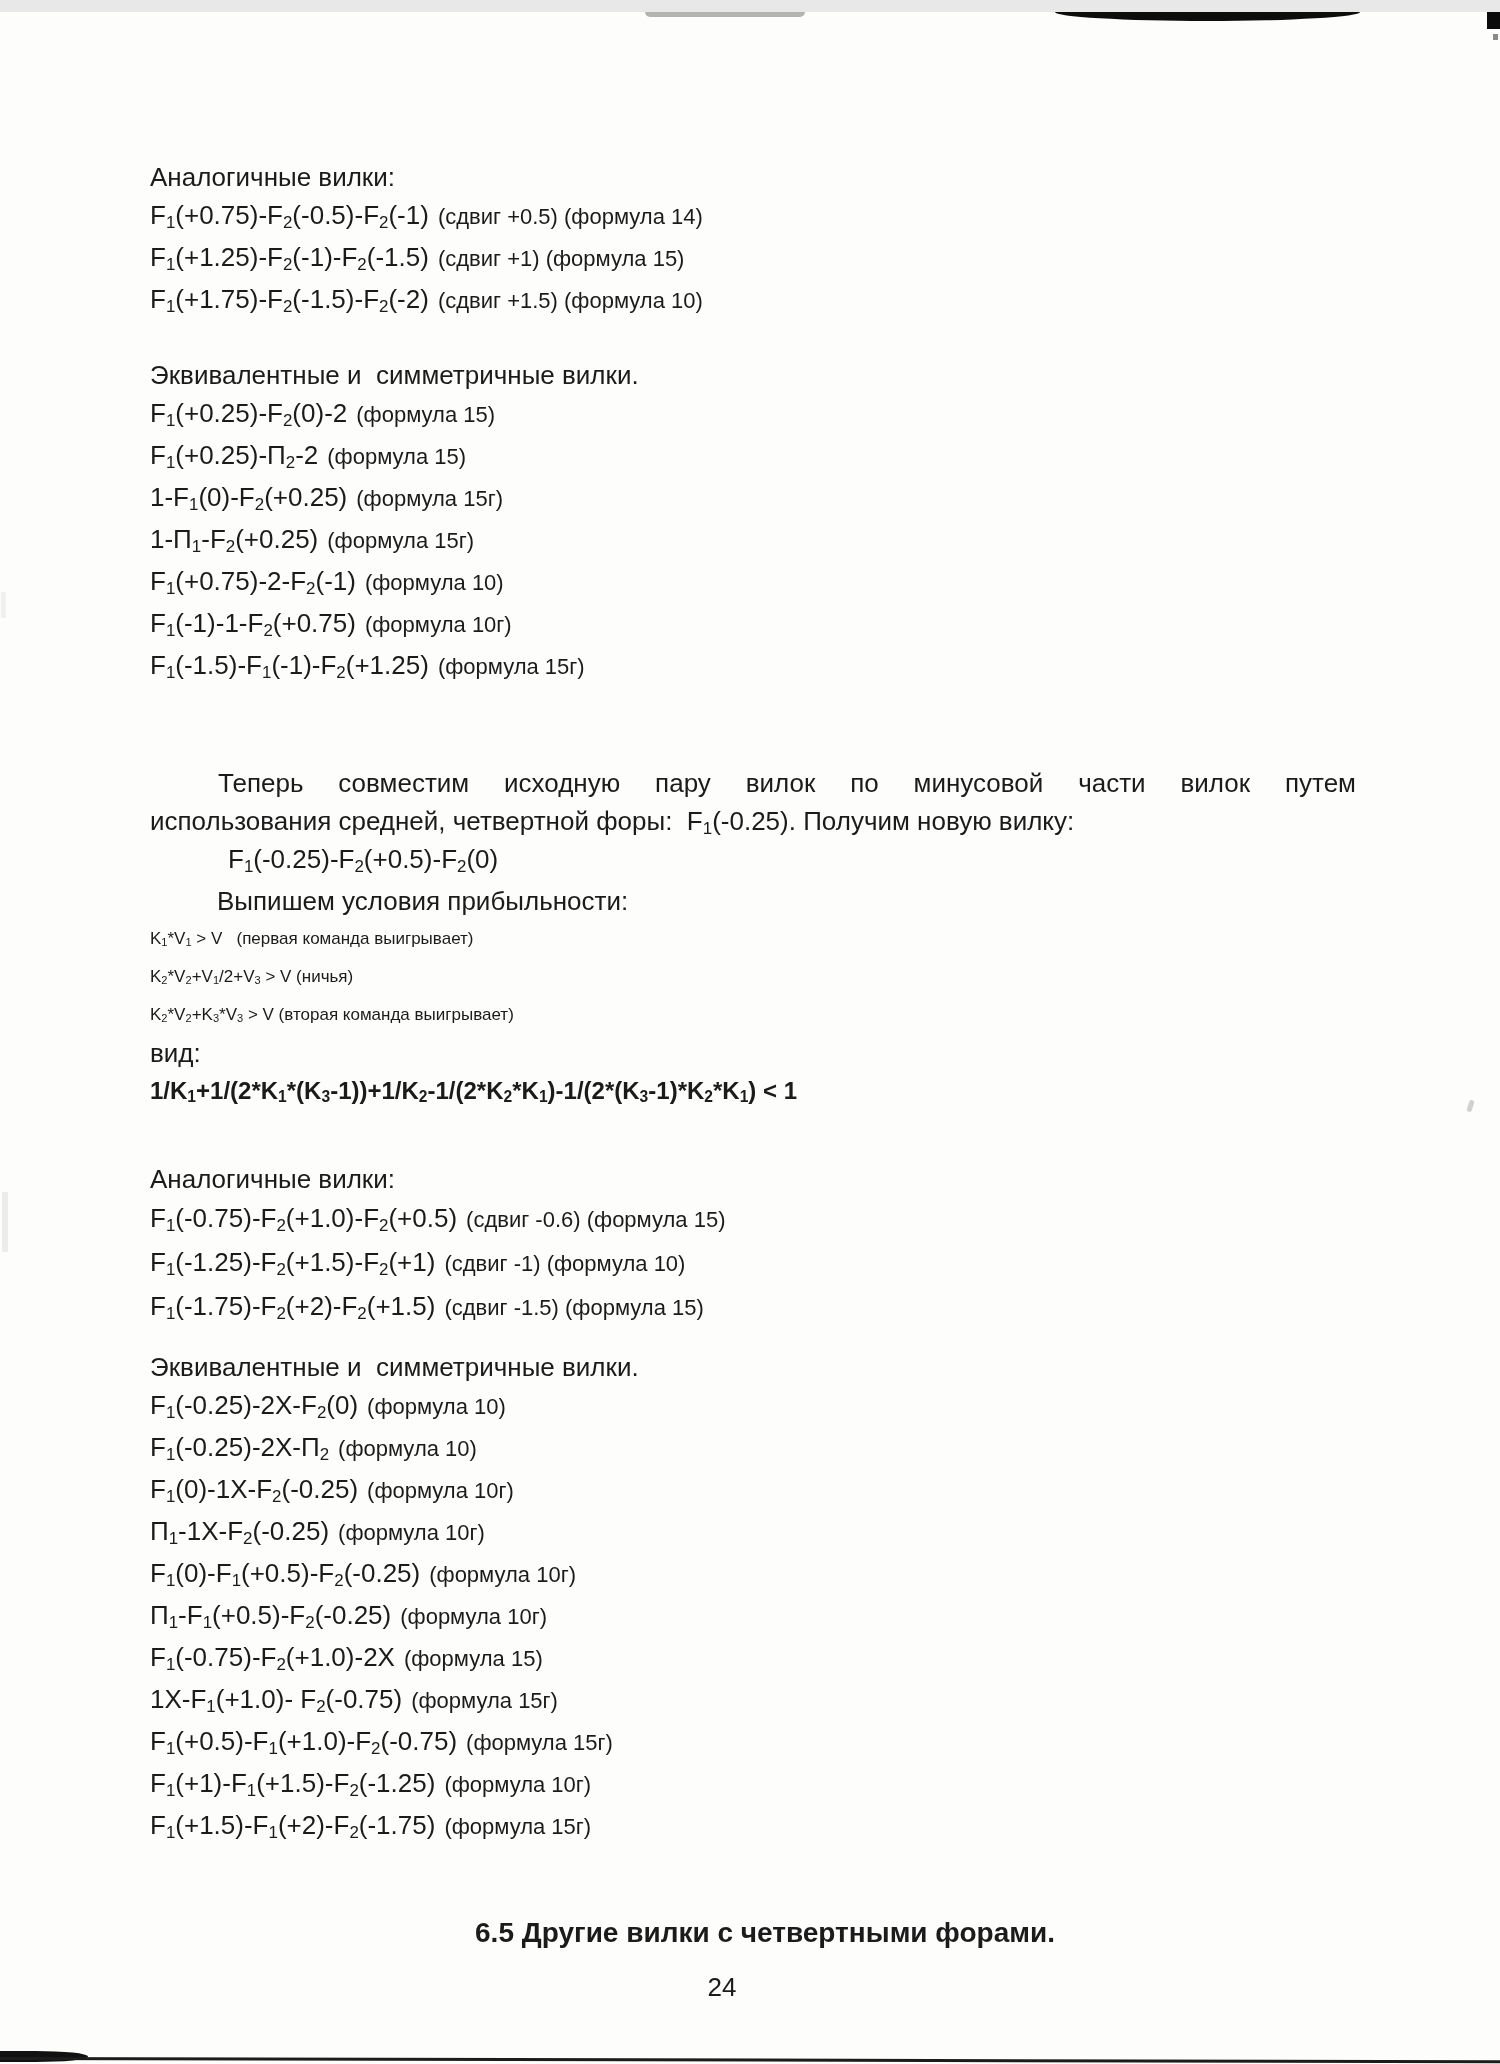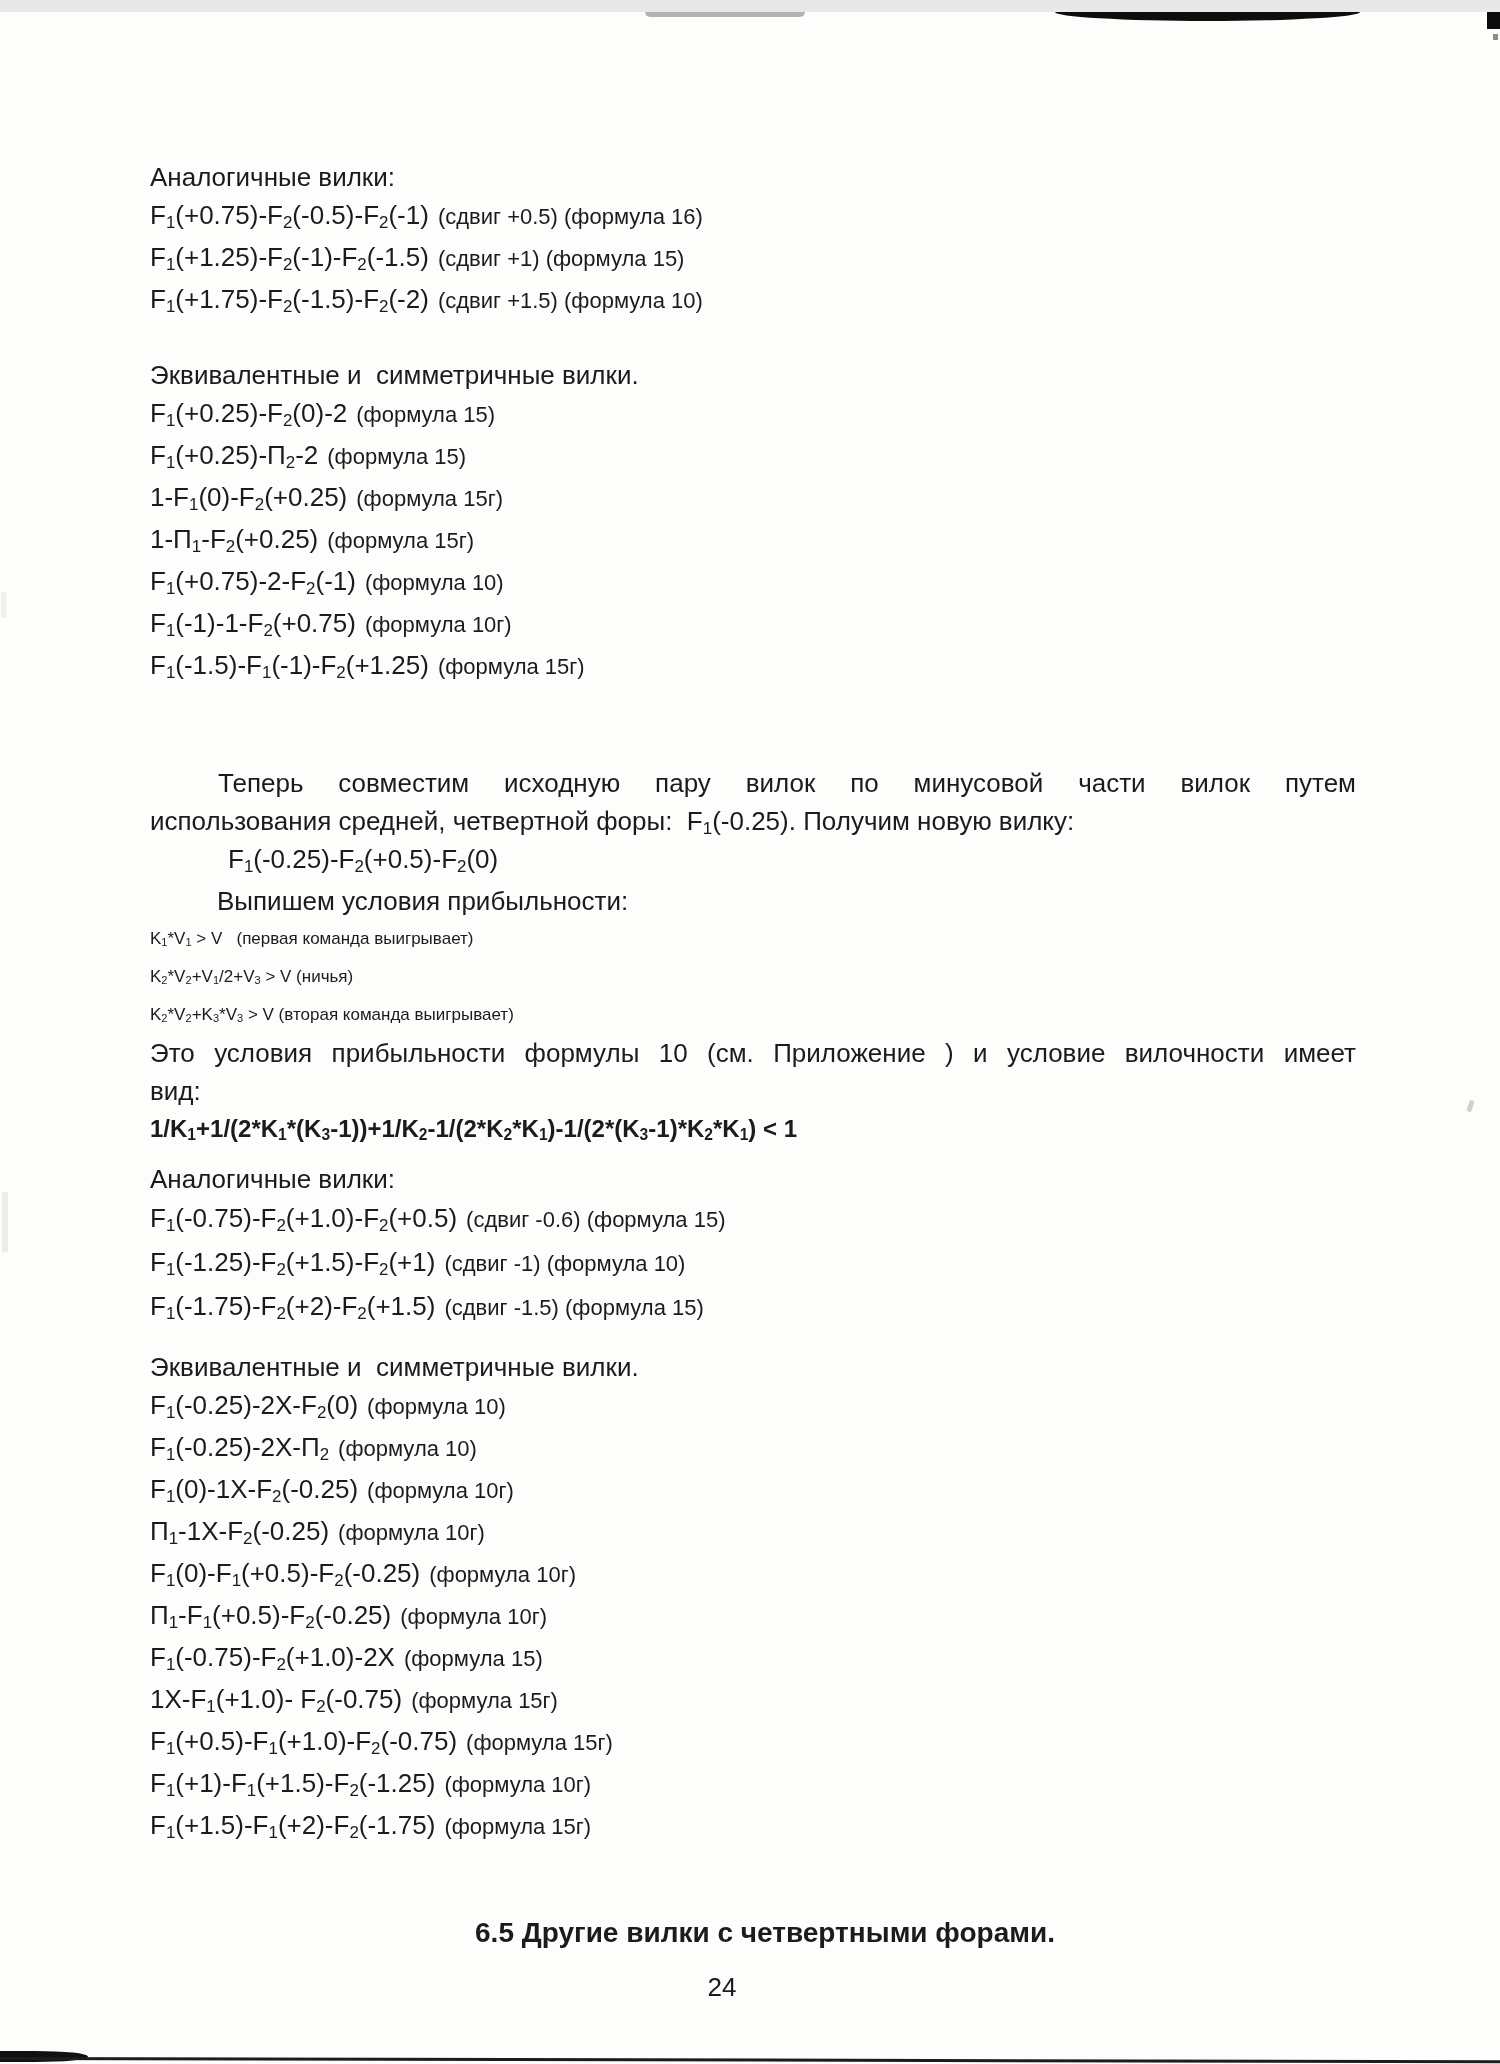--- a/index.html
+++ b/index.html
@@ -60,21 +60,21 @@
   <div class="corner-block"></div>
   <div class="corner-dot"></div>
   <div class="speck-a"></div>
   <div class="speck-b"></div>
   <div class="right-mark"></div>
   <div class="bottom-blob"></div>
   <div class="bottom-line"></div>
 
   <section class="block" style="top:146px">
     <div class="bheading">Аналогичные вилки:</div>
-    <div class="fline"><span class="f">F<sub>1</sub>(+0.75)-F<sub>2</sub>(-0.5)-F<sub>2</sub>(-1)</span><span class="note">(сдвиг +0.5) (формула 16)</span></div>
+    <div class="fline"><span class="f">F<sub>1</sub>(+0.75)-F<sub>2</sub>(-0.5)-F<sub>2</sub>(-1)</span><span class="note">(сдвиг +0.5) (формула 14)</span></div>
     <div class="fline"><span class="f">F<sub>1</sub>(+1.25)-F<sub>2</sub>(-1)-F<sub>2</sub>(-1.5)</span><span class="note">(сдвиг +1) (формула 15)</span></div>
     <div class="fline"><span class="f">F<sub>1</sub>(+1.75)-F<sub>2</sub>(-1.5)-F<sub>2</sub>(-2)</span><span class="note">(сдвиг +1.5) (формула 10)</span></div>
   </section>
 
   <section class="block" style="top:344px">
     <div class="bheading">Эквивалентные и  симметричные вилки.</div>
     <div class="fline"><span class="f">F<sub>1</sub>(+0.25)-F<sub>2</sub>(0)-2</span><span class="note">(формула 15)</span></div>
     <div class="fline"><span class="f">F<sub>1</sub>(+0.25)-П<sub>2</sub>-2</span><span class="note">(формула 15)</span></div>
     <div class="fline"><span class="f">1-F<sub>1</sub>(0)-F<sub>2</sub>(+0.25)</span><span class="note">(формула 15г)</span></div>
     <div class="fline"><span class="f">1-П<sub>1</sub>-F<sub>2</sub>(+0.25)</span><span class="note">(формула 15г)</span></div>
@@ -84,21 +84,20 @@
   </section>
 
   <section class="block" style="top:752px">
     <div class="para-just indent">Теперь совместим исходную пару вилок по минусовой части вилок путем</div>
     <div class="para-plain">использования средней, четвертной форы:  F<sub>1</sub>(-0.25). Получим новую вилку:</div>
     <div class="fline ind78"><span class="f">F<sub>1</sub>(-0.25)-F<sub>2</sub>(+0.5)-F<sub>2</sub>(0)</span></div>
     <div class="para-plain ind67">Выпишем условия прибыльности:</div>
     <div class="cond">K<sub>1</sub>*V<sub>1</sub> &gt; V   (первая команда выигрывает)</div>
     <div class="cond">K<sub>2</sub>*V<sub>2</sub>+V<sub>1</sub>/2+V<sub>3</sub> &gt; V (ничья)</div>
     <div class="cond">K<sub>2</sub>*V<sub>2</sub>+K<sub>3</sub>*V<sub>3</sub> &gt; V (вторая команда выигрывает)</div>
-    <div class="para-just">Это условия прибыльности формулы 10 (см. Приложение ) и условие вилочности имеет</div>
     <div class="para-plain">вид:</div>
     <div class="boldline">1/K<sub>1</sub>+1/(2*K<sub>1</sub>*(K<sub>3</sub>-1))+1/K<sub>2</sub>-1/(2*K<sub>2</sub>*K<sub>1</sub>)-1/(2*(K<sub>3</sub>-1)*K<sub>2</sub>*K<sub>1</sub>) &lt; 1</div>
   </section>
 
   <section class="block lh40" style="top:1148px">
     <div class="bheading">Аналогичные вилки:</div>
     <div class="fline"><span class="f">F<sub>1</sub>(-0.75)-F<sub>2</sub>(+1.0)-F<sub>2</sub>(+0.5)</span><span class="note">(сдвиг -0.6) (формула 15)</span></div>
     <div class="fline"><span class="f">F<sub>1</sub>(-1.25)-F<sub>2</sub>(+1.5)-F<sub>2</sub>(+1)</span><span class="note">(сдвиг -1) (формула 10)</span></div>
     <div class="fline"><span class="f">F<sub>1</sub>(-1.75)-F<sub>2</sub>(+2)-F<sub>2</sub>(+1.5)</span><span class="note">(сдвиг -1.5) (формула 15)</span></div>
   </section>

